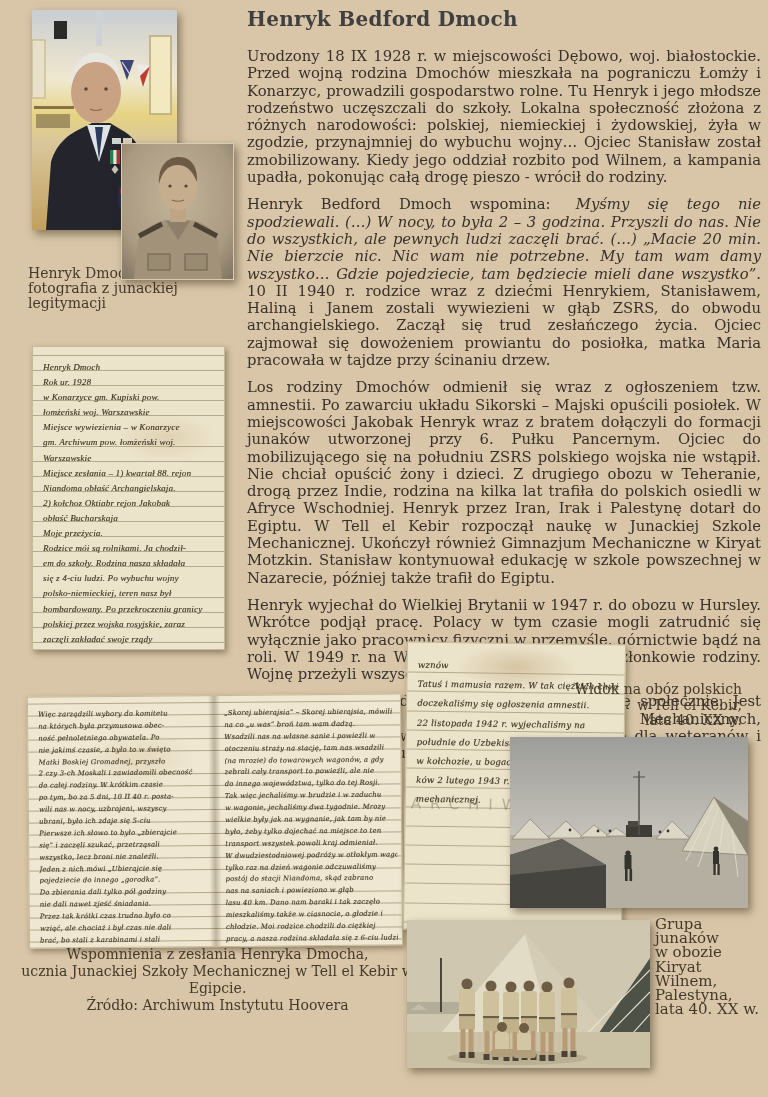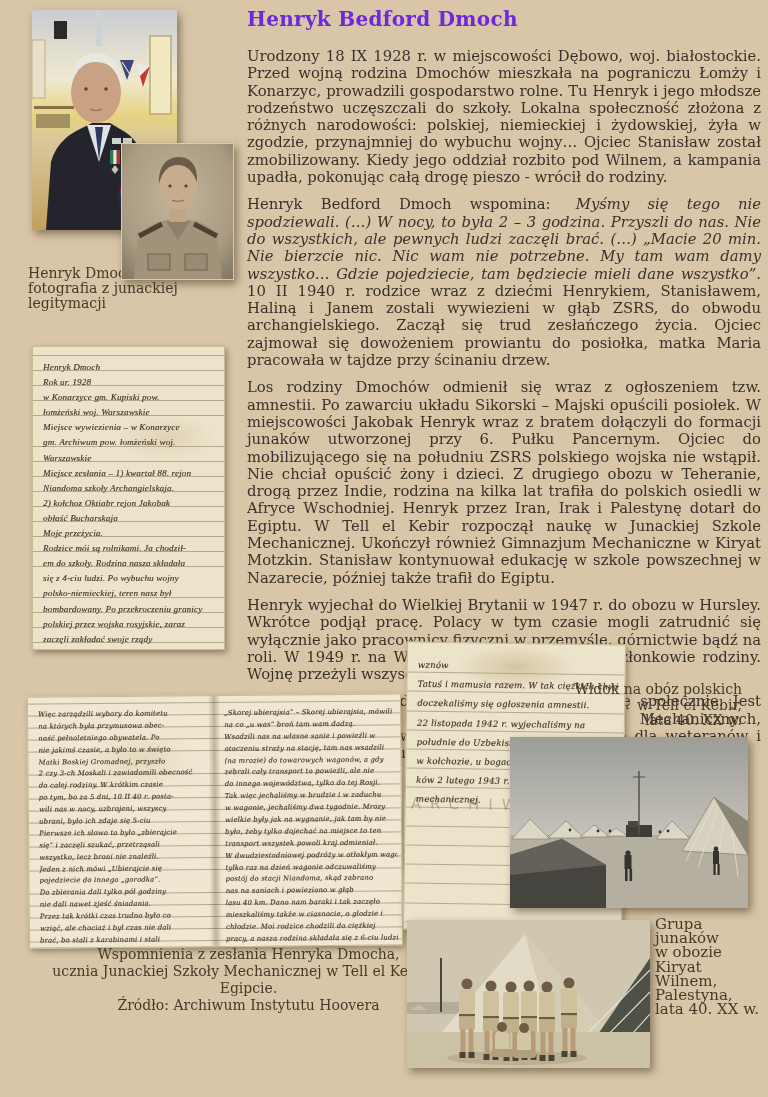--- a/index.html
+++ b/index.html
@@ -14,21 +14,21 @@
   .photo svg { display:block; width:100%; height:100%; }
   .portrait { left:32px; top:10px; width:145px; height:220px; z-index:1; }
   .inset    { left:121px; top:143px; width:111px; height:135px; z-index:3; border:1px solid #d6ccb4; }
   .tent     { left:510px; top:737px; width:238px; height:171px; z-index:5; }
   .group    { left:407px; top:920px; width:243px; height:148px; z-index:4; }
   
   .article {
     position:absolute; left:247px; top:6px; width:514px;
     color:#39312a; font-size:14.8px; line-height:17.3px; text-align:justify;
   }
-  .article h1 { font-size:20px; line-height:26px; margin:0 0 15px 0; color:#6d28d9; letter-spacing:0.3px; }
+  .article h1 { font-size:20px; line-height:26px; margin:0 0 15px 0; color:#404040; letter-spacing:0.3px; }
   .article p { margin:0 0 10px 0; }
   .article em { font-style:italic;margin-left:7px; }
   
   .manuscript {
     position:absolute; background-color:#ece3cb;
     border:1px solid #c6b996;
     box-shadow:2px 3px 6px rgba(58,42,20,0.45);
     box-sizing:border-box;
   }
   .page1 {
@@ -72,21 +72,21 @@
     position:absolute; left:5px; top:148px; z-index:1;
     font-family:"DejaVu Sans","Liberation Sans",sans-serif;
     font-size:15px; letter-spacing:7px; color:rgba(112,102,82,0.42); white-space:nowrap;
   }
   .page3 .watermark { top:152px; letter-spacing:9px; }
   
   .caption { position:absolute; color:#453a2a; font-size:14px; z-index:2; }
   .portrait-cap { left:28px; top:266px; line-height:14.8px; }
   .tell-cap     { right:26px; top:682px; text-align:right; line-height:15.7px; }
   .kiryat-cap   { left:655px; top:917px; line-height:14.2px; font-size:15px; }
-  .memoir-cap   { left:0; top:946px; width:435px; text-align:center; line-height:17px;margin-left:31px; }
+  .memoir-cap   { left:0; top:946px; width:435px; text-align:center; line-height:17px; }
 </style>
 </head>
 <body>
 
 <div class="page">
 
   <div class="photo portrait">
     <svg viewBox="0 0 145 220" preserveAspectRatio="none">
       <defs>
         <linearGradient id="hall" x1="0" y1="0" x2="0" y2="1">
@@ -180,21 +180,21 @@
   <div class="manuscript page1">
     <div class="hw-block">
         <div class="hw hw-p1">Henryk Dmoch</div>
         <div class="hw hw-p1">Rok ur. 1928</div>
         <div class="hw hw-p1">w Konarzyce gm. Kupiski pow.</div>
         <div class="hw hw-p1">łomżeński woj. Warszawskie</div>
         <div class="hw hw-p1">Miejsce wywiezienia – w Konarzyce</div>
         <div class="hw hw-p1">gm. Archiwum pow. łomżeński woj.</div>
         <div class="hw hw-p1">Warszawskie</div>
         <div class="hw hw-p1">Miejsce zesłania – 1) kwartał 88. rejon</div>
-        <div class="hw hw-p1">Niandoma szkoły Archangielskaja.</div>
+        <div class="hw hw-p1">Niandoma obłaść Archangielskaja.</div>
         <div class="hw hw-p1">2) kołchoz Oktiabr rejon Jakobak</div>
         <div class="hw hw-p1">obłaść Bucharskaja</div>
         <div class="hw hw-p1">Moje przeżycia.</div>
         <div class="hw hw-p1">Rodzice mói są rolnikami. Ja chodził-</div>
         <div class="hw hw-p1">em do szkoły. Rodzina nasza składała</div>
         <div class="hw hw-p1">się z 4-ciu ludzi. Po wybuchu wojny</div>
         <div class="hw hw-p1">polsko-niemieckiej, teren nasz był</div>
         <div class="hw hw-p1">bombardowany. Po przekroczeniu granicy</div>
         <div class="hw hw-p1">polskiej przez wojska rosyjskie, zaraz</div>
         <div class="hw hw-p1">zaczęli zakładać swoje rządy</div>

